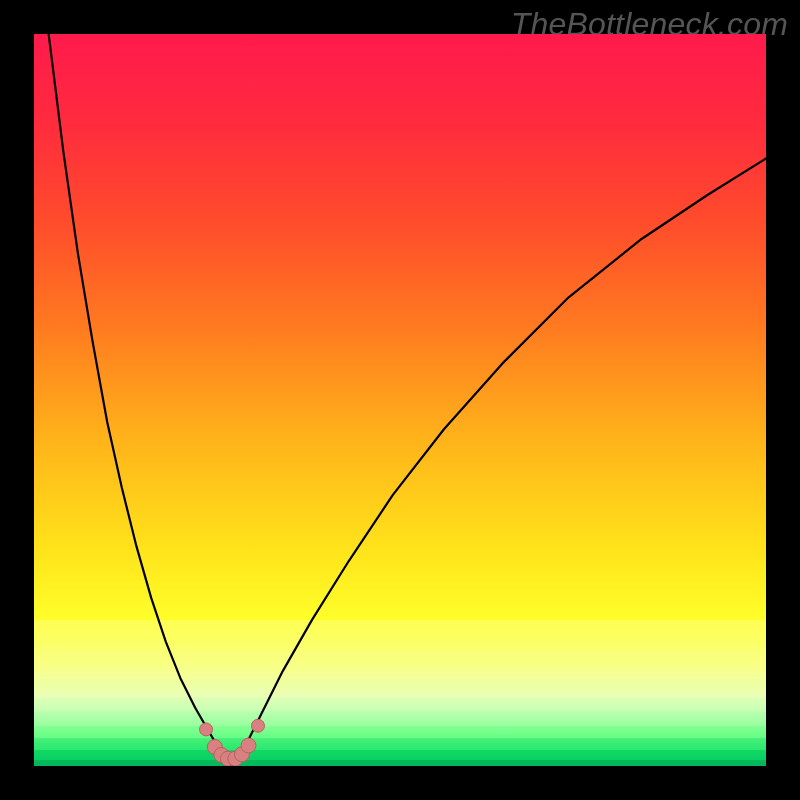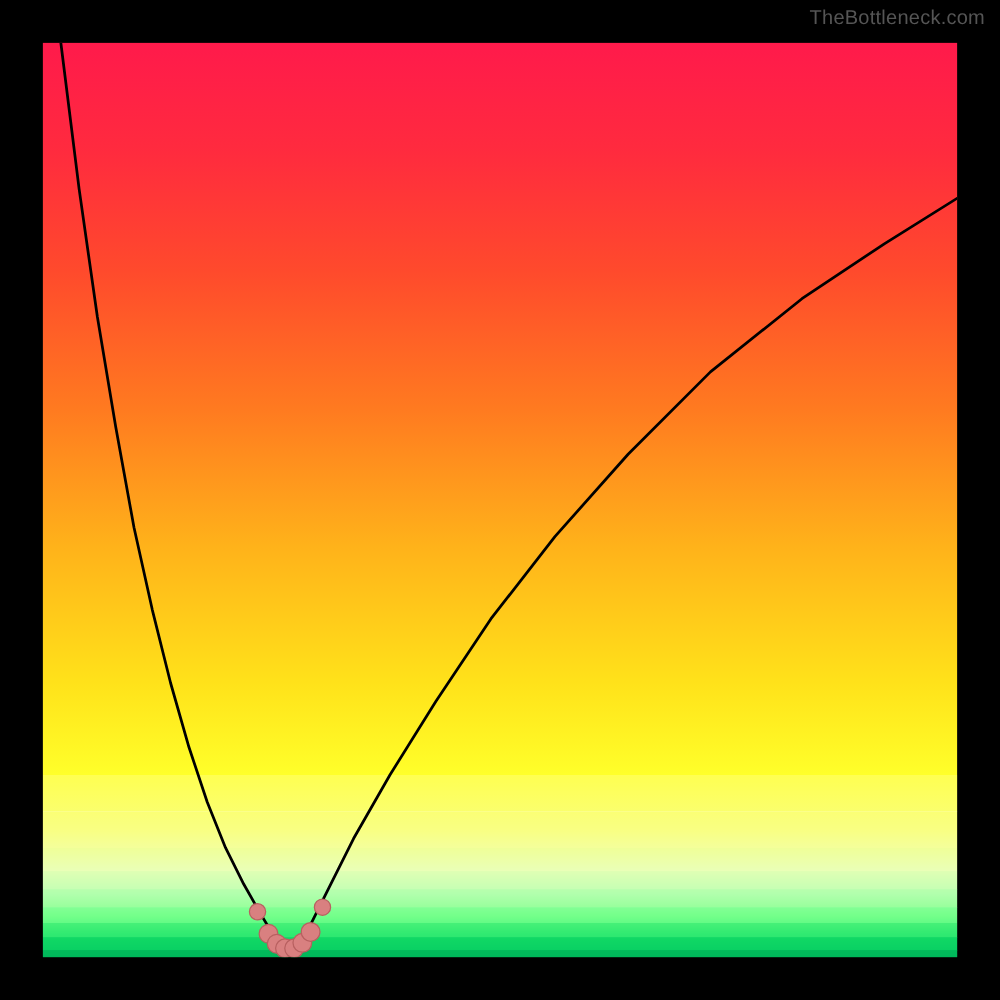--- a/index.html
+++ b/index.html
@@ -14,23 +14,24 @@
     width: 800px;
     height: 800px;
     background: #000;
     position: relative;
   }
   .watermark {
     position: absolute;
     top: 6px;
     right: 12px;
     color: #555;
-    font-size: 16px;
+    font-size: 32px;
     font-weight: 500;
     letter-spacing: 0.2px;
+    font-style: italic;
   }
   .plot {
     position: absolute;
     left: 34px;
     top: 34px;
     width: 732px;
     height: 732px;
     overflow: hidden;
   }
   svg {

